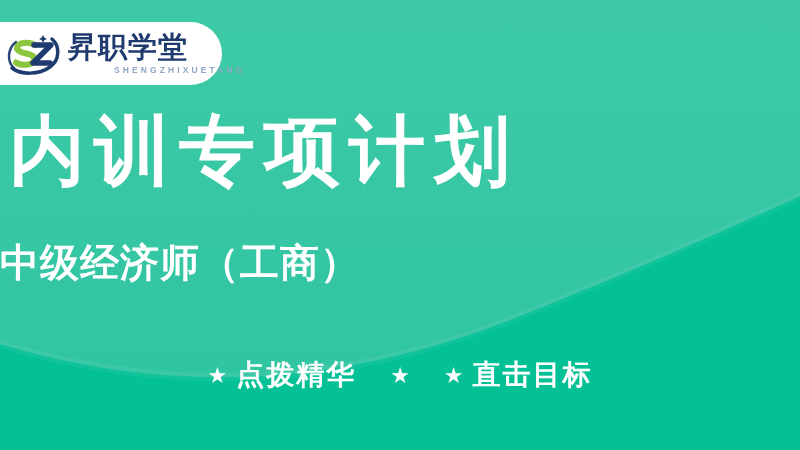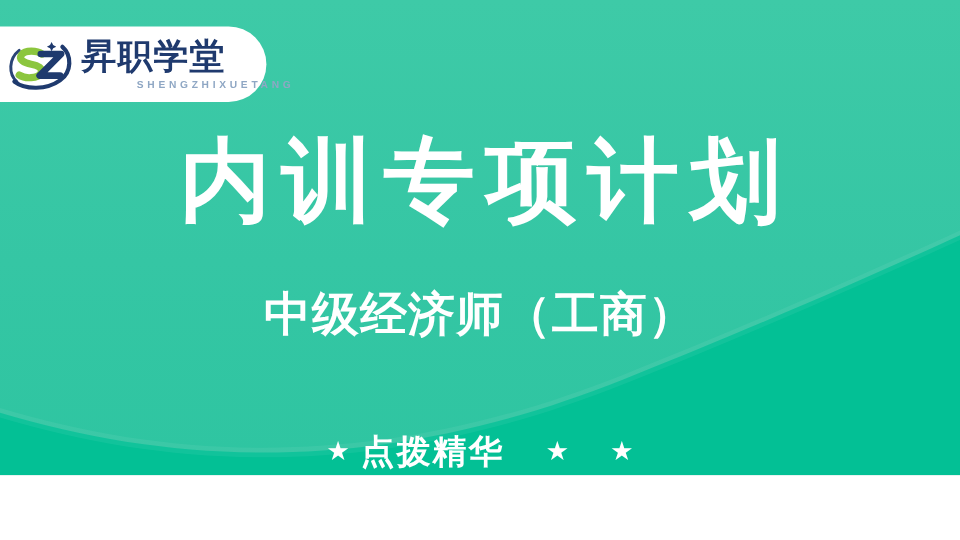--- a/index.html
+++ b/index.html
@@ -3,21 +3,21 @@
 <meta charset="utf-8">
 <style>
   html, body {
     margin: 0;
     padding: 0;
     background: #ffffff;
   }
   #banner {
     position: relative;
     width: 800px;
-    height: 396px;
+    height: 450px;
     overflow: hidden;
     font-family: "Liberation Sans", "DejaVu Sans", sans-serif;
     background: #737373;
     user-select: none;
   }
 
   
   .bg-base {
     position: absolute;
     inset: 0;
@@ -76,38 +76,37 @@
     white-space: nowrap;
     margin-left: 46px;
   }
 
   
   .headline {
     position: absolute;
     left: 0;
     right: 0;
     top: 108px;
-    text-align: center;
+    text-align: left;
     font-family: "DejaVu Serif", "Liberation Serif", serif;
     font-weight: 700;
     font-size: 76px;
     line-height: 86px;
     color: #ffffff;
     letter-spacing: 9px;
     text-indent: 9px;
     white-space: nowrap;
   }
 
   
   .subtitle {
     position: absolute;
     left: 0;
     right: 0;
     top: 238px;
-    text-align: center;
     font-family: "DejaVu Sans", "Liberation Sans", sans-serif;
     font-weight: 700;
     font-size: 39px;
     line-height: 50px;
     color: #ffffff;
     letter-spacing: 1px;
     white-space: nowrap;
   }
 
   
@@ -128,21 +127,21 @@
     gap: 9px;
   }
   .feature-star {
     font-size: 22px;
     line-height: 1;
     color: #ffffff;
     position: relative;
     top: -1px;
   }
   .feature-label {
-    font-family: Liberation Sans, sans-serif;
+    font-family: Liberation Mono, monospace;
     font-weight: 700;
     font-size: 28px;
     line-height: 34px;
     color: #ffffff;
     letter-spacing: 2px;
   }
 </style>
 </head>
 <body>
 
@@ -190,17 +189,18 @@
       <span class="feature-star">★</span>
       <span class="feature-label">点拨精华</span>
     </div>
 
     <div class="feature">
       <span class="feature-star">★</span>
     </div>
 
     <div class="feature">
       <span class="feature-star">★</span>
+      <span class="feature-label">直击目标</span>
     </div>
 
   </div>
 
 </div>
 
 </body></html>

